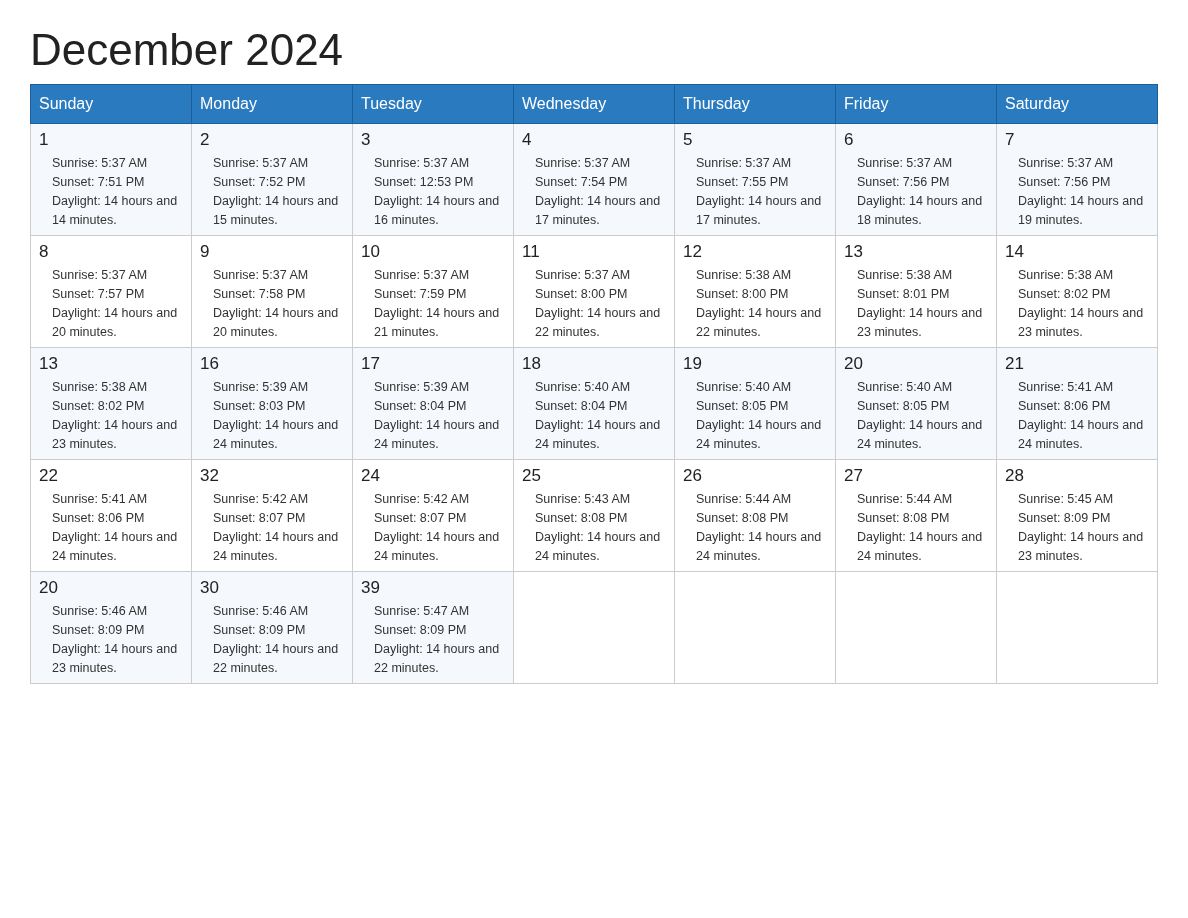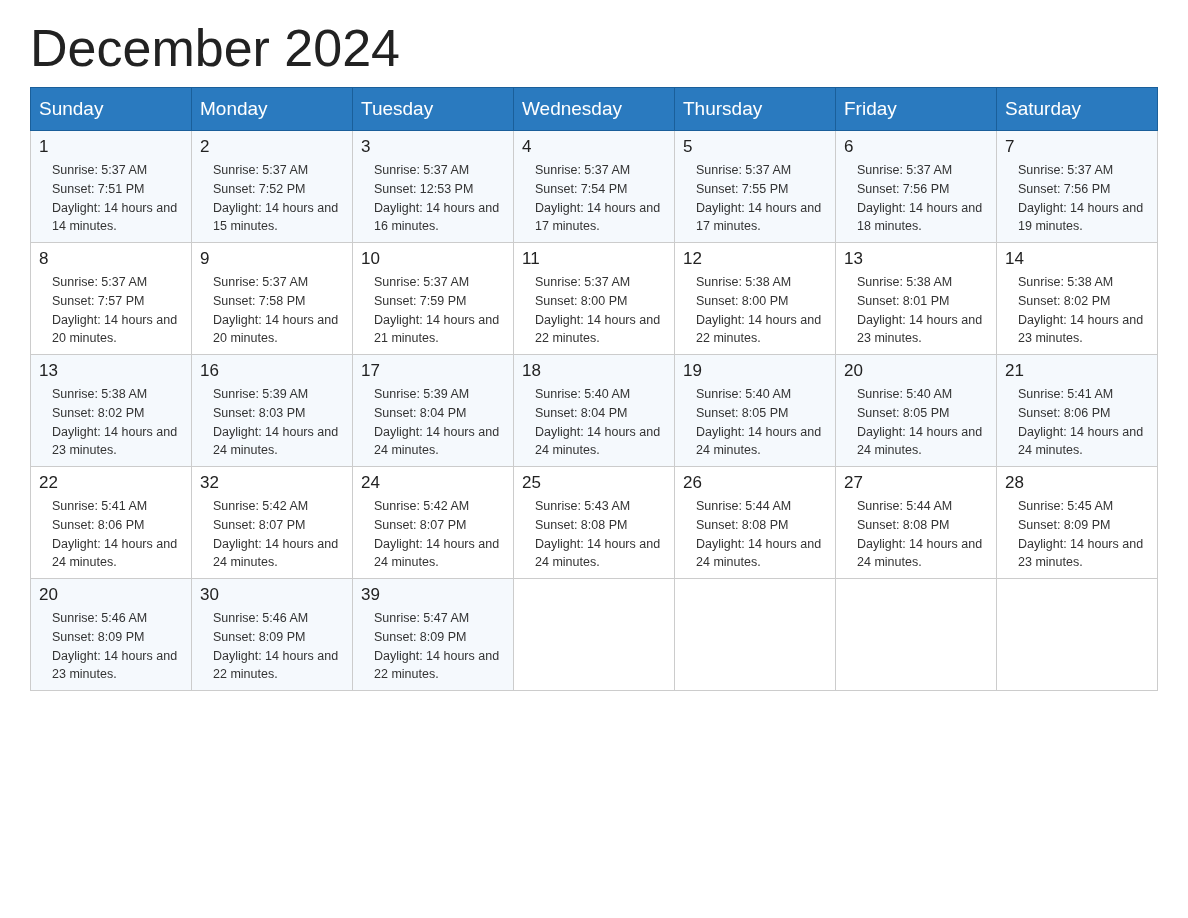--- a/index.html
+++ b/index.html
@@ -38,39 +38,40 @@
       height: 0;
       border-left: 10px solid transparent;
       border-bottom: 18px solid #1a6faf;
       margin-left: 2px;
       vertical-align: middle;
     }
     .title-section {
       text-align: right;
     }
     .month-title {
-      font-size: 52px;
+      font-size: 44px;
       font-weight: normal;
       color: #222;
       line-height: 1.1;
+      margin-top: 6px;
     }
     .location {
       font-size: 22px;
       color: #555;
       margin-top: 4px;
     }
     table {
       width: 100%;
       border-collapse: collapse;
       margin-top: 10px;
     }
     thead tr th {
       background-color: #2a7abf;
       color: #fff;
-      font-size: 19px;
+      font-size: 16px;
       font-weight: normal;
       padding: 10px 8px;
       text-align: left;
       border: 1px solid #1a5f9a;
     }
     tbody tr td {
       border: 1px solid #ccc;
       vertical-align: top;
       padding: 6px 8px;
       font-size: 13px;

